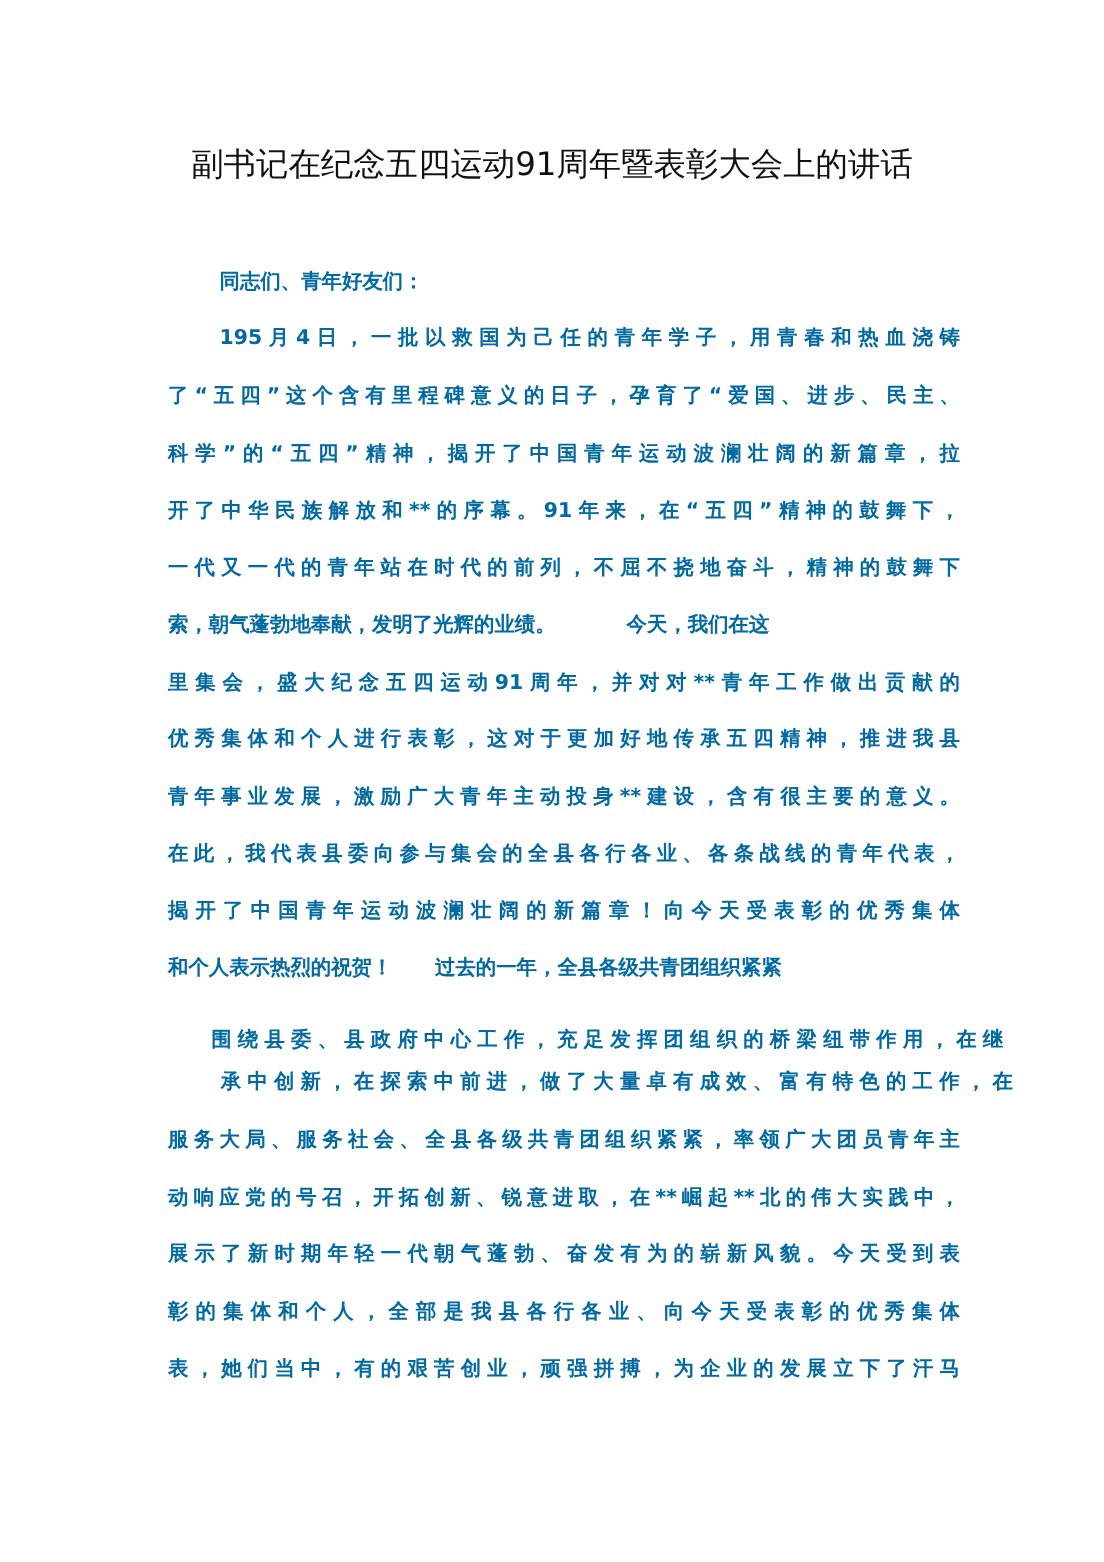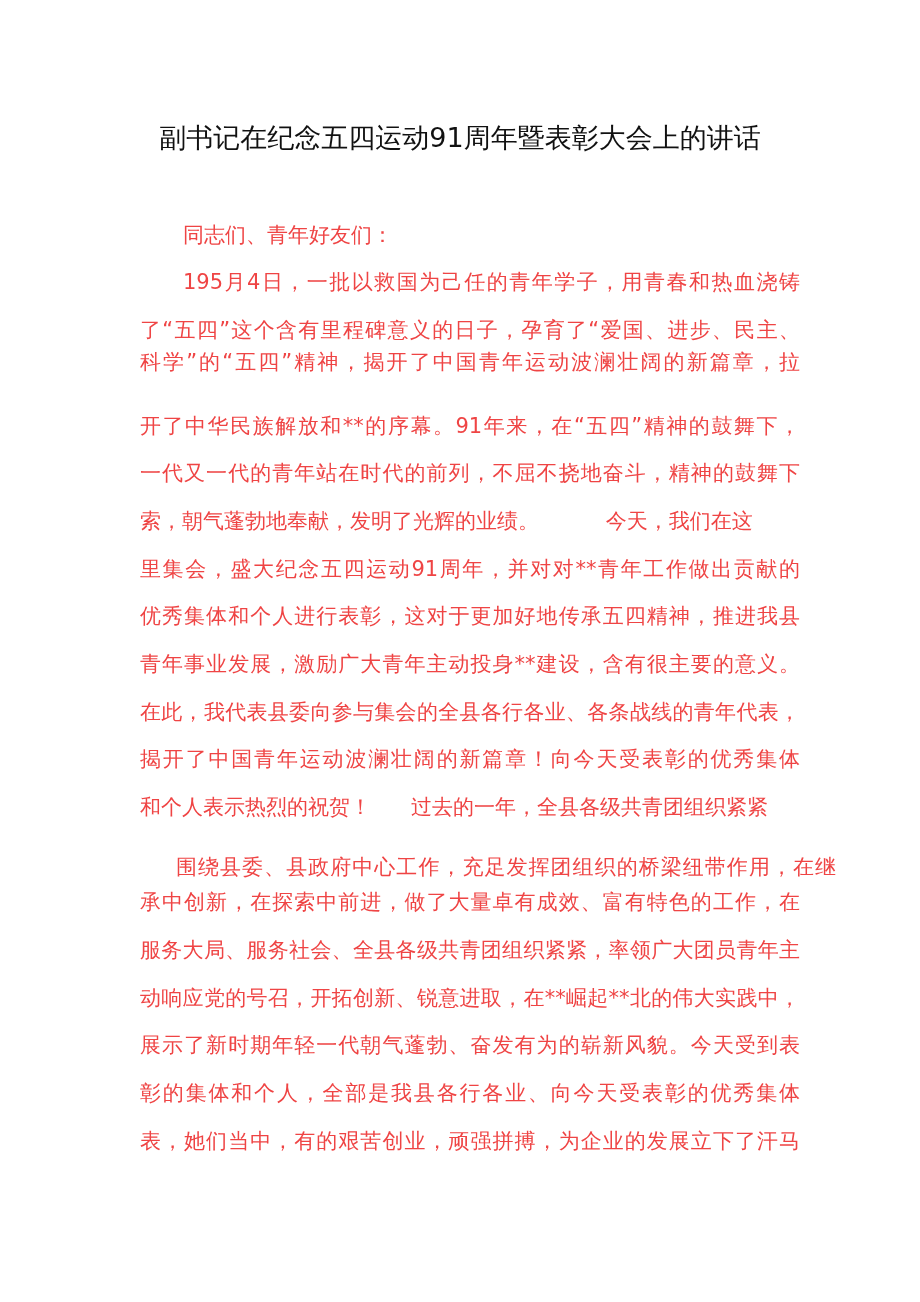--- a/index.html
+++ b/index.html
@@ -31,56 +31,57 @@
     font-size: 27px;
     line-height: 40px;
     letter-spacing: 0px;
     color: #111111;
     white-space: nowrap;
   }
   .line {
     position: absolute;
     left: 140px;
     width: 660px;
-    font-size: 21px;
+    font-size: 17px;
     line-height: 30px;
     white-space: nowrap;
-    color: #ef4444;
+    color: #0369a1;
     text-align: justify;
     text-align-last: justify;
+    font-weight: bold;
   }
   .line.indent {
     left: 183px;
     width: 617px;
   }
   .line.noj {
     text-align: left;
     text-align-last: left;
   }
 </style>
 </head>
 <body>
 
 <div class="page">
   <div class="title">副书记在纪念五四运动91周年暨表彰大会上的讲话</div>
 
   <div class="line indent noj" style="top:220px;">同志们、青年好友们：</div>
 
   <div class="line indent" style="top:267px;">195月4日，一批以救国为己任的青年学子，用青春和热血浇铸</div>
   <div class="line" style="top:315px;">了“五四”这个含有里程碑意义的日子，孕育了“爱国、进步、民主、</div>
-  <div class="line" style="top:347px;">科学”的“五四”精神，揭开了中国青年运动波澜壮阔的新篇章，拉</div>
+  <div class="line" style="top:363px;">科学”的“五四”精神，揭开了中国青年运动波澜壮阔的新篇章，拉</div>
   <div class="line" style="top:411px;">开了中华民族解放和**的序幕。91年来，在“五四”精神的鼓舞下，</div>
   <div class="line" style="top:458px;">一代又一代的青年站在时代的前列，不屈不挠地奋斗，精神的鼓舞下</div>
   <div class="line noj" style="top:506px; white-space:pre;">索，朝气蓬勃地奉献，发明了光辉的业绩。          今天，我们在这</div>
   <div class="line" style="top:554px;">里集会，盛大纪念五四运动91周年，并对对**青年工作做出贡献的</div>
   <div class="line" style="top:601px;">优秀集体和个人进行表彰，这对于更加好地传承五四精神，推进我县</div>
   <div class="line" style="top:649px;">青年事业发展，激励广大青年主动投身**建设，含有很主要的意义。</div>
   <div class="line" style="top:697px;">在此，我代表县委向参与集会的全县各行各业、各条战线的青年代表，</div>
   <div class="line" style="top:744px;">揭开了中国青年运动波澜壮阔的新篇章！向今天受表彰的优秀集体</div>
   <div class="line noj" style="top:792px; white-space:pre;">和个人表示热烈的祝贺！      过去的一年，全县各级共青团组织紧紧</div>
   <div class="line" style="top:852px;margin-left:36px;">围绕县委、县政府中心工作，充足发挥团组织的桥梁纽带作用，在继</div>
-  <div class="line" style="top:887px;">承中创新，在探索中前进，做了大量卓有成效、富有特色的工作，在</div>
+  <div class="line" style="top:887px;margin-left:44px;">承中创新，在探索中前进，做了大量卓有成效、富有特色的工作，在</div>
   <div class="line" style="top:935px;">服务大局、服务社会、全县各级共青团组织紧紧，率领广大团员青年主</div>
   <div class="line" style="top:983px;">动响应党的号召，开拓创新、锐意进取，在**崛起**北的伟大实践中，</div>
   <div class="line" style="top:1030px;">展示了新时期年轻一代朝气蓬勃、奋发有为的崭新风貌。今天受到表</div>
   <div class="line" style="top:1078px;">彰的集体和个人，全部是我县各行各业、向今天受表彰的优秀集体</div>
   <div class="line" style="top:1126px;">表，她们当中，有的艰苦创业，顽强拼搏，为企业的发展立下了汗马</div>
 </div>
 
 </body></html>

